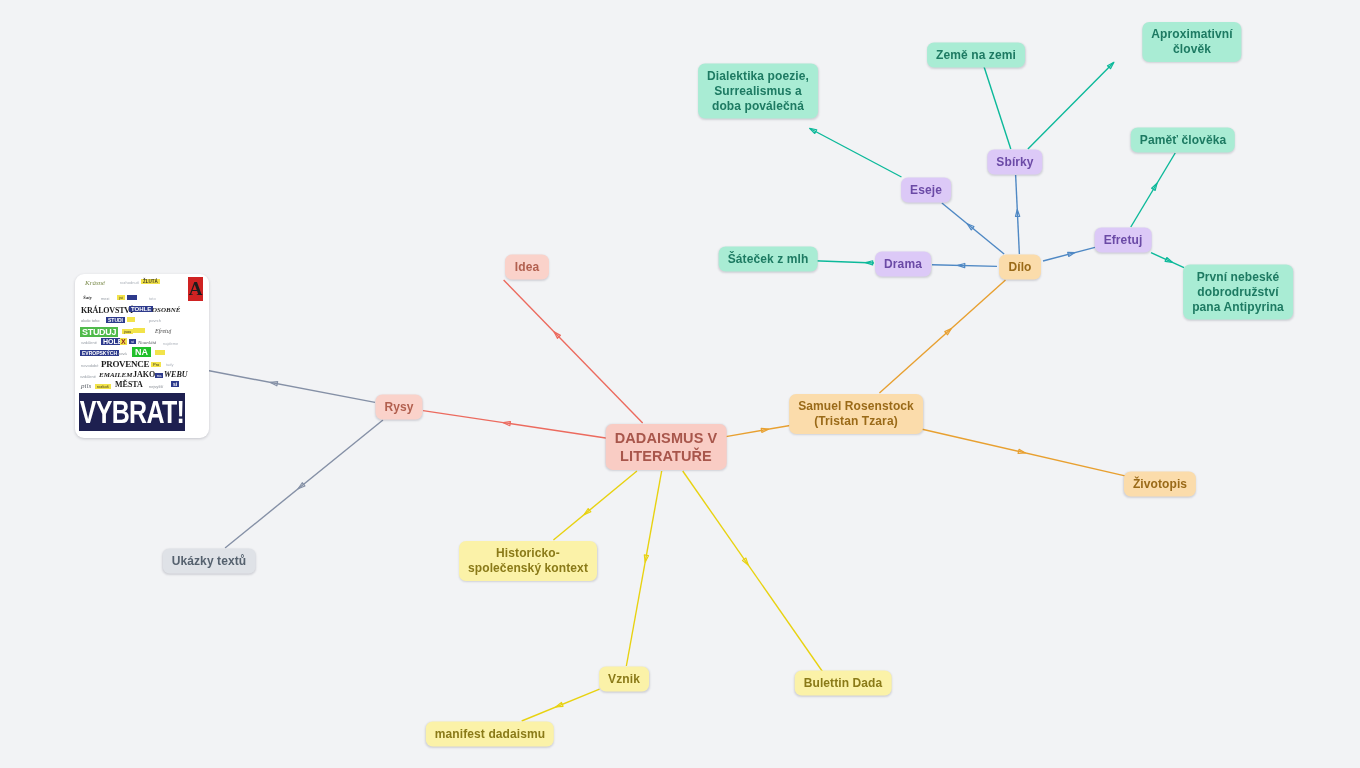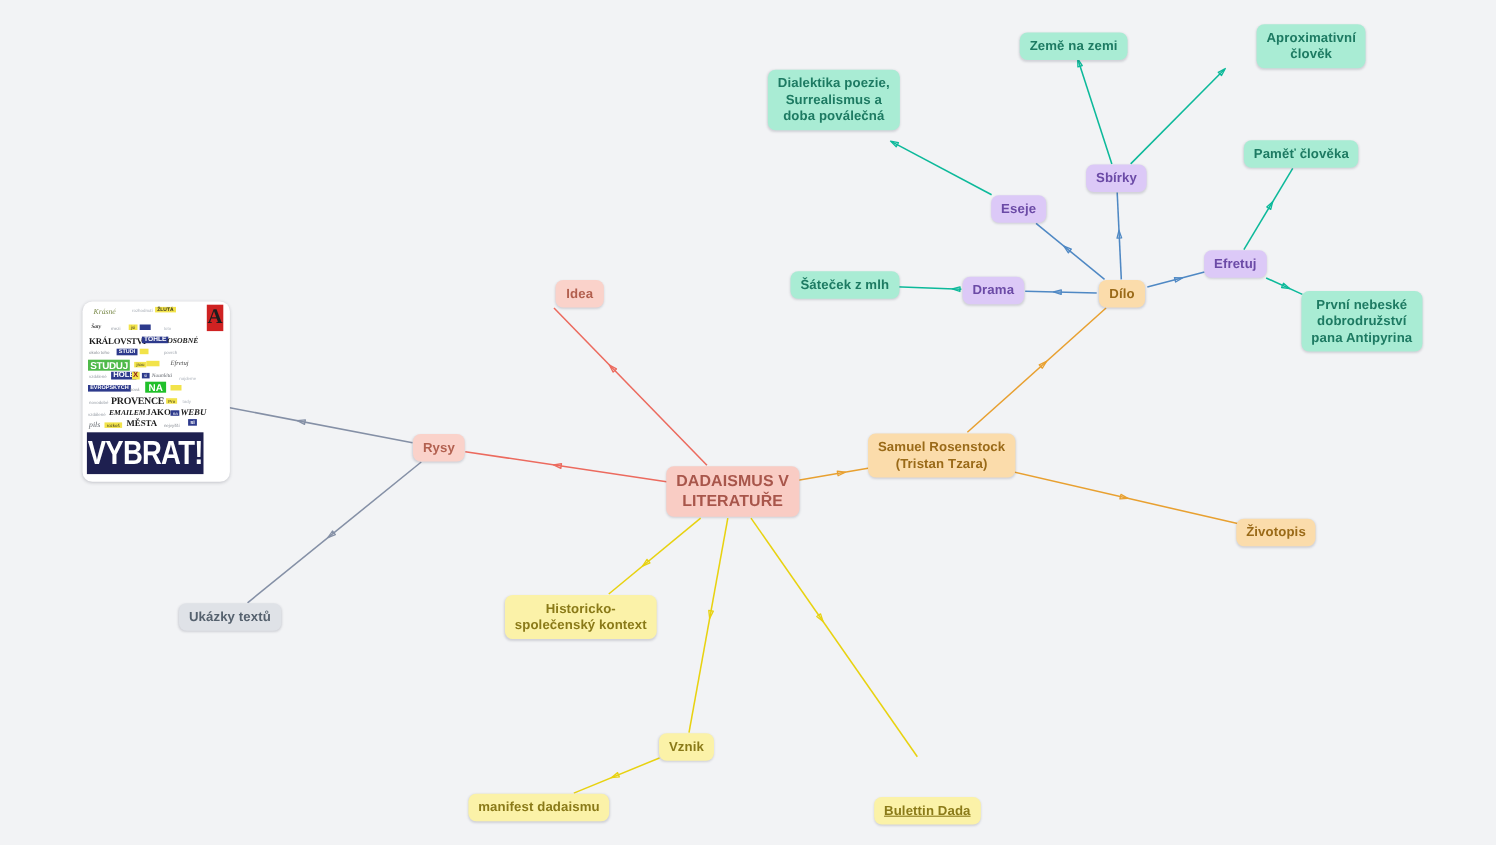--- a/index.html
+++ b/index.html
@@ -242,33 +242,33 @@
 
 <div class="node n-central" style="left: 666px; top: 447px; min-width: 110px; min-height: 44px;"><span>DADAISMUS V
 LITERATUŘE</span></div>
     <div class="node n-pink" style="left: 491px; top: 267px; min-width: 44px; min-height: 22px; margin-left: 36px;"><span>Idea</span></div>
     <div class="node n-pink" style="left: 399px; top: 407px; min-width: 44px; min-height: 22px;"><span>Rysy</span></div>
     <div class="node n-grey" style="left: 209px; top: 561px; min-width: 82px; min-height: 22px;"><span>Ukázky textů</span></div>
     <div class="node n-yellow" style="left: 528px; top: 561px; min-width: 122px; min-height: 38px;"><span>Historicko-
 společenský kontext</span></div>
     <div class="node n-yellow" style="left: 624px; top: 679px; min-width: 45px; min-height: 22px;"><span>Vznik</span></div>
     <div class="node n-yellow" style="left: 490px; top: 734px; min-width: 116px; min-height: 22px;"><span>manifest dadaismu</span></div>
-    <div class="node n-yellow" style="left: 843px; top: 737px; min-width: 90px; min-height: 22px; text-decoration: underline;"><span>Bulettin Dada</span></div>
+    <div class="node n-yellow" style="left: 843px; top: 683px; min-width: 90px; min-height: 22px;"><span>Bulettin Dada</span></div>
     <div class="node n-orange" style="left: 856px; top: 414px; min-width: 122px; min-height: 38px;"><span>Samuel Rosenstock
 (Tristan Tzara)</span></div>
     <div class="node n-orange" style="left: 1160px; top: 484px; min-width: 66px; min-height: 22px;"><span>Životopis</span></div>
     <div class="node n-orange" style="left: 1020px; top: 267px; min-width: 42px; min-height: 22px;"><span>Dílo</span></div>
     <div class="node n-purple" style="left: 926px; top: 190px; min-width: 46px; min-height: 22px;"><span>Eseje</span></div>
     <div class="node n-purple" style="left: 1015px; top: 162px; min-width: 52px; min-height: 22px;"><span>Sbírky</span></div>
     <div class="node n-purple" style="left: 1123px; top: 240px; min-width: 52px; min-height: 22px;"><span>Efretuj</span></div>
     <div class="node n-purple" style="left: 903px; top: 264px; min-width: 54px; min-height: 22px;"><span>Drama</span></div>
     <div class="node n-teal" style="left: 758px; top: 91px; min-width: 110px; min-height: 52px;"><span>Dialektika poezie,
 Surrealismus a
 doba poválečná</span></div>
-    <div class="node n-teal" style="left: 976px; top: 42px; min-width: 88px; min-height: 22px;"><span>Země na zemi</span></div>
+    <div class="node n-teal" style="left: 976px; top: 55px; min-width: 88px; min-height: 22px;"><span>Země na zemi</span></div>
     <div class="node n-teal" style="left: 1192px; top: 42px; min-width: 92px; min-height: 38px;"><span>Aproximativní
 člověk</span></div>
     <div class="node n-teal" style="left: 1183px; top: 140px; min-width: 96px; min-height: 22px;"><span>Paměť člověka</span></div>
     <div class="node n-teal" style="left: 1238px; top: 292px; min-width: 104px; min-height: 52px;"><span>První nebeské
 dobrodružství
 pana Antipyrina</span></div>
     <div class="node n-teal" style="left: 768px; top: 259px; min-width: 88px; min-height: 22px;"><span>Šáteček z mlh</span></div>
   </div>
 
 </body></html>

